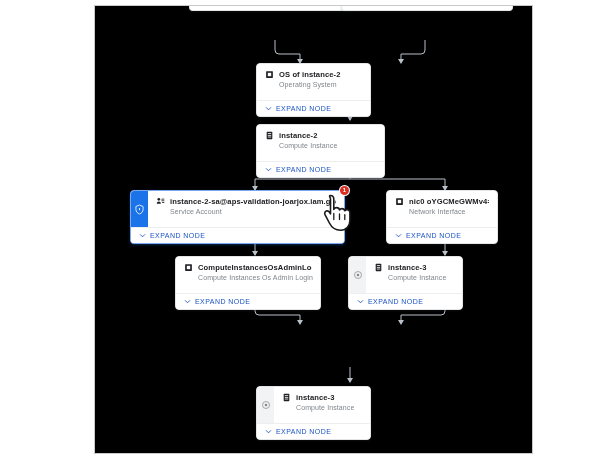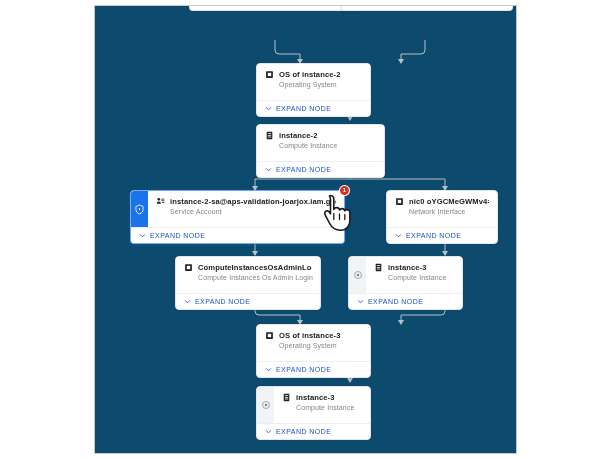--- a/index.html
+++ b/index.html
@@ -8,22 +8,23 @@
     background:#ffffff;
     font-family:"Liberation Sans", sans-serif;
     overflow:hidden;
   }
   #stage{position:relative;width:611px;height:458px;background:#ffffff;}
 
   
   #canvas{
     position:absolute;left:94px;top:5px;width:421px;height:447px;
     border:1px solid #c9c9c9;
-    background:#0c4a6e;
+    background:#000000;
     overflow:hidden;
+    padding-left:16px;
   }
 
   
   #edges{position:absolute;left:0;top:0;width:421px;height:447px;}
 
   
   .node{
     position:absolute;
     background:#ffffff;
     border:1px solid #e3e5e8;
@@ -363,44 +364,20 @@
       <div class="expand">
         <span class="glyph chev">
           <svg width="7" height="7" viewBox="0 0 16 16">
               <path d="M3 6 L8 11 L13 6" fill="none" stroke="#1a53c4" stroke-width="2" stroke-linecap="round" stroke-linejoin="round"></path>
             </svg>
         </span>
         <span class="expand-label">EXPAND NODE</span>
       </div>
     </div>
 
-    <div class="node" style="left:161px;top:318px;width:115px;">
-      <div class="node-body">
-        <div class="node-main">
-          <div class="title-row">
-            <span class="glyph">
-              <svg width="9" height="9" viewBox="0 0 16 16">
-                  <rect x="2" y="2" width="12" height="12" rx="1" fill="#202124"></rect>
-                  <rect x="5" y="5" width="6" height="6" fill="#ffffff"></rect>
-                </svg>
-            </span>
-            <span class="node-title">OS of instance-3</span>
-          </div>
-          <div class="node-sub">Operating System</div>
-        </div>
-      </div>
-      <div class="expand">
-        <span class="glyph chev">
-          <svg width="7" height="7" viewBox="0 0 16 16">
-              <path d="M3 6 L8 11 L13 6" fill="none" stroke="#1a53c4" stroke-width="2" stroke-linecap="round" stroke-linejoin="round"></path>
-            </svg>
-        </span>
-        <span class="expand-label">EXPAND NODE</span>
-      </div>
-    </div>
 
     <div class="node" style="left:161px;top:380px;width:115px;">
       <div class="node-body">
         <div class="rail grey">
           <span class="glyph">
             <svg width="10" height="10" viewBox="0 0 16 16">
                 <circle cx="8" cy="8" r="5.6" fill="none" stroke="#80868b" stroke-width="1.1"></circle>
                 <circle cx="8" cy="8" r="2" fill="#80868b"></circle>
               </svg>
           </span>

